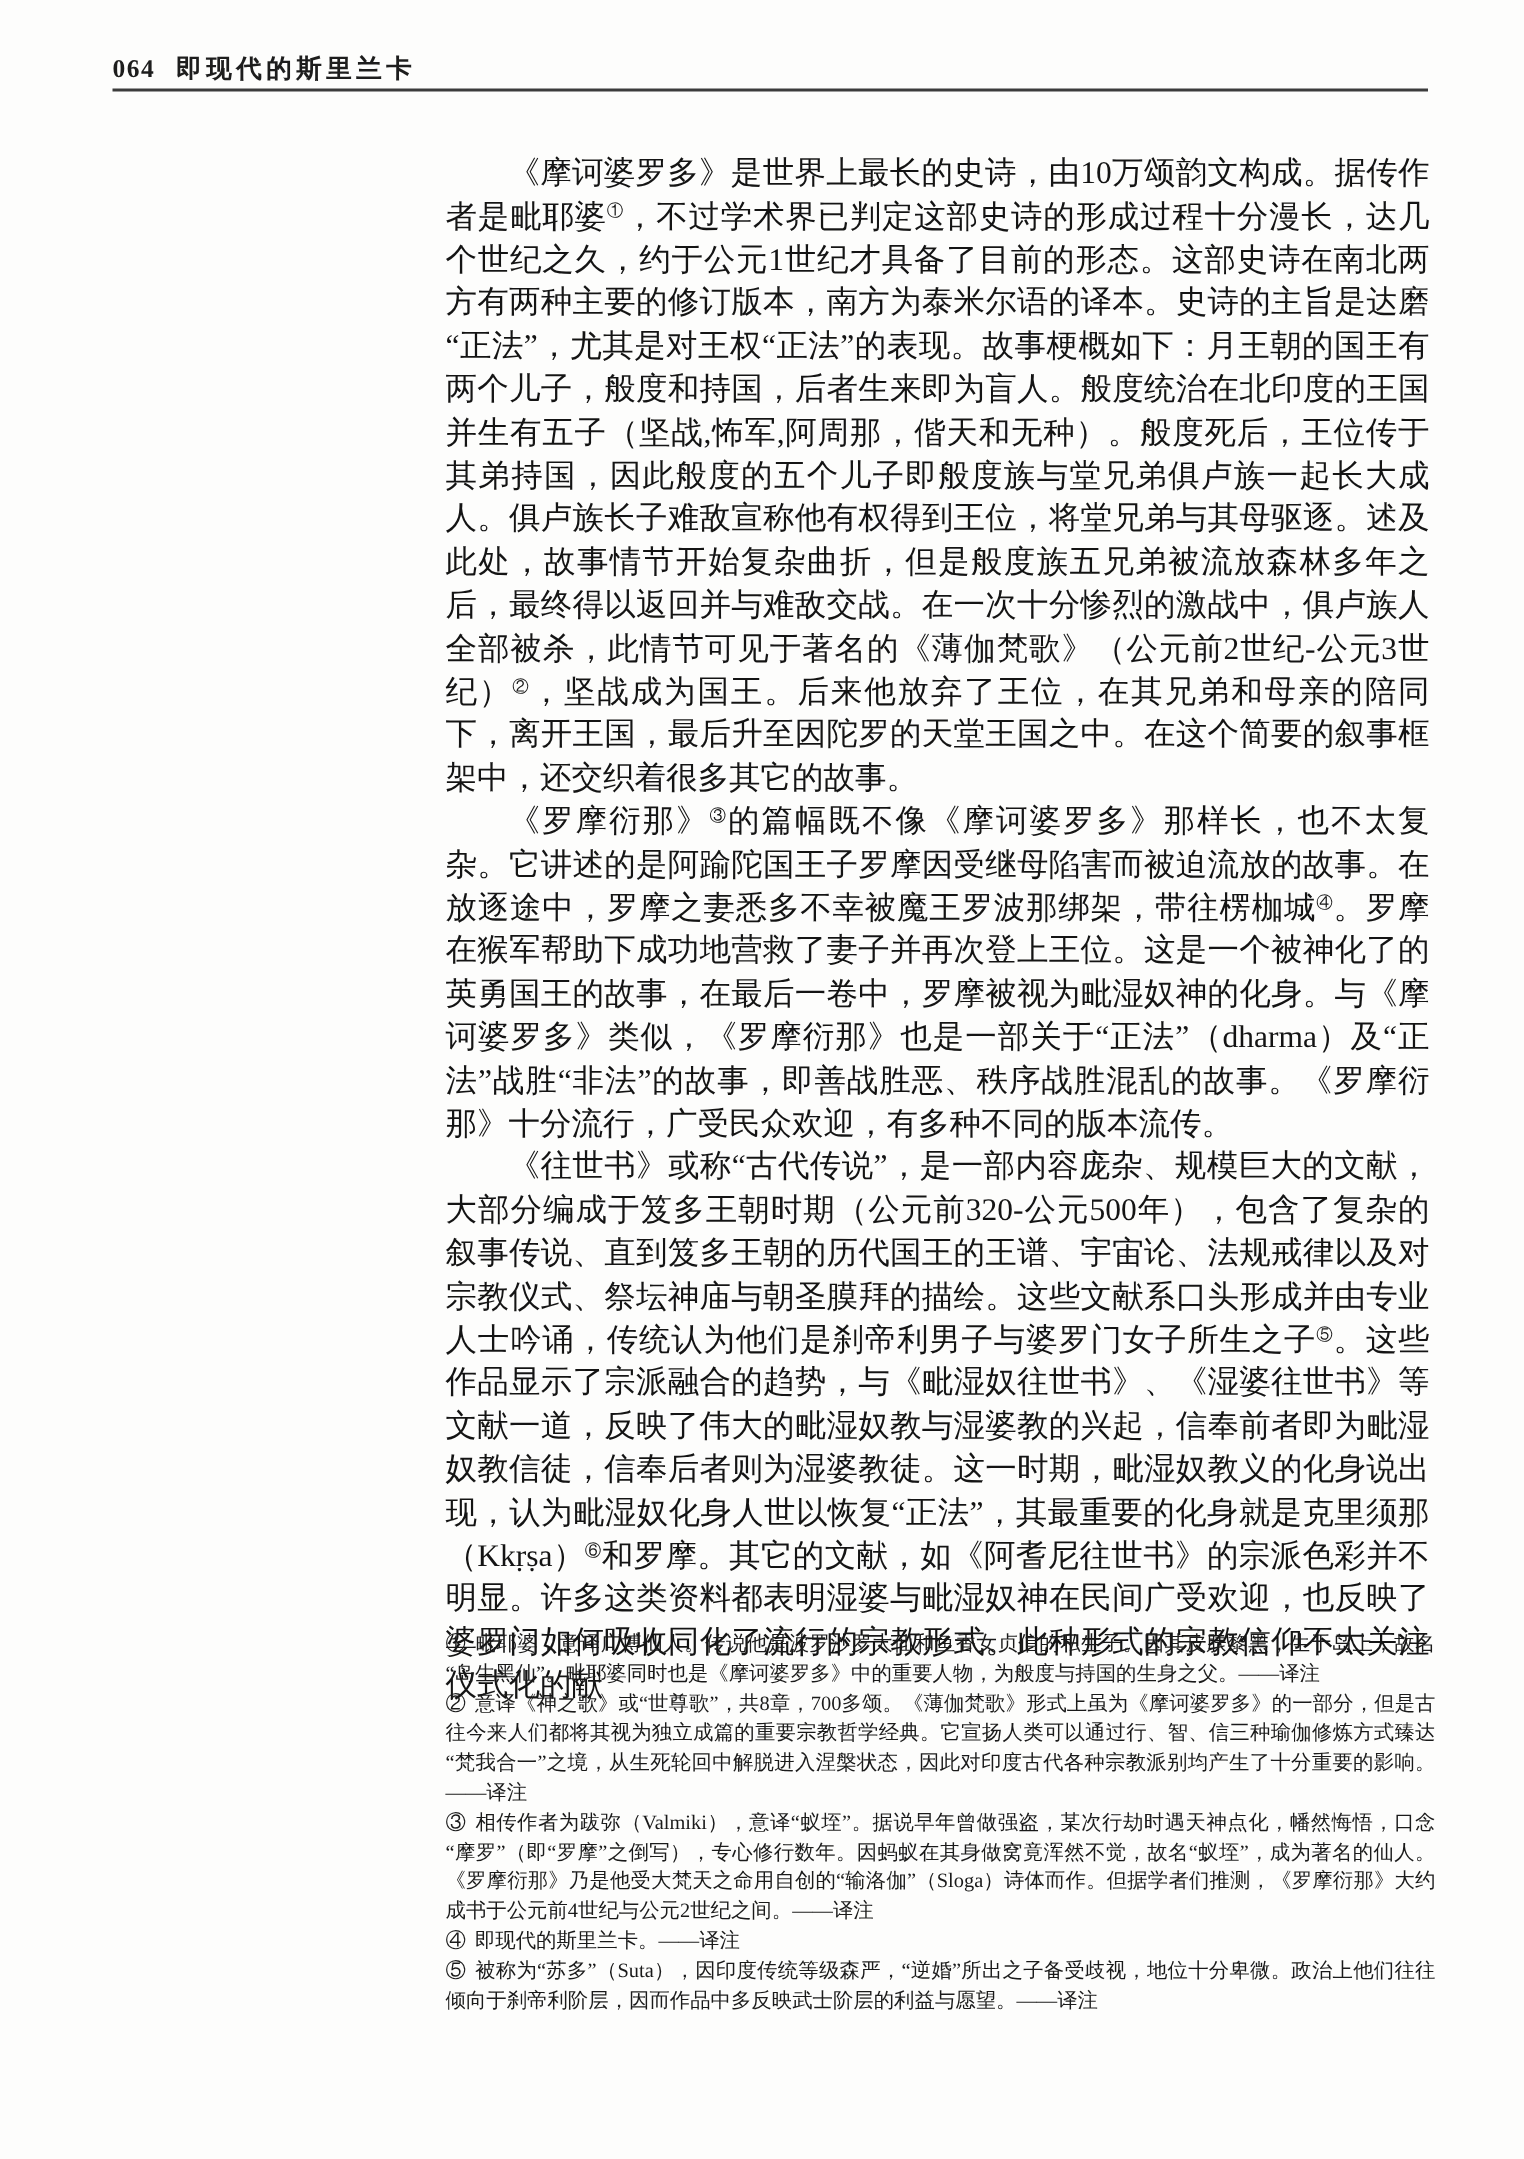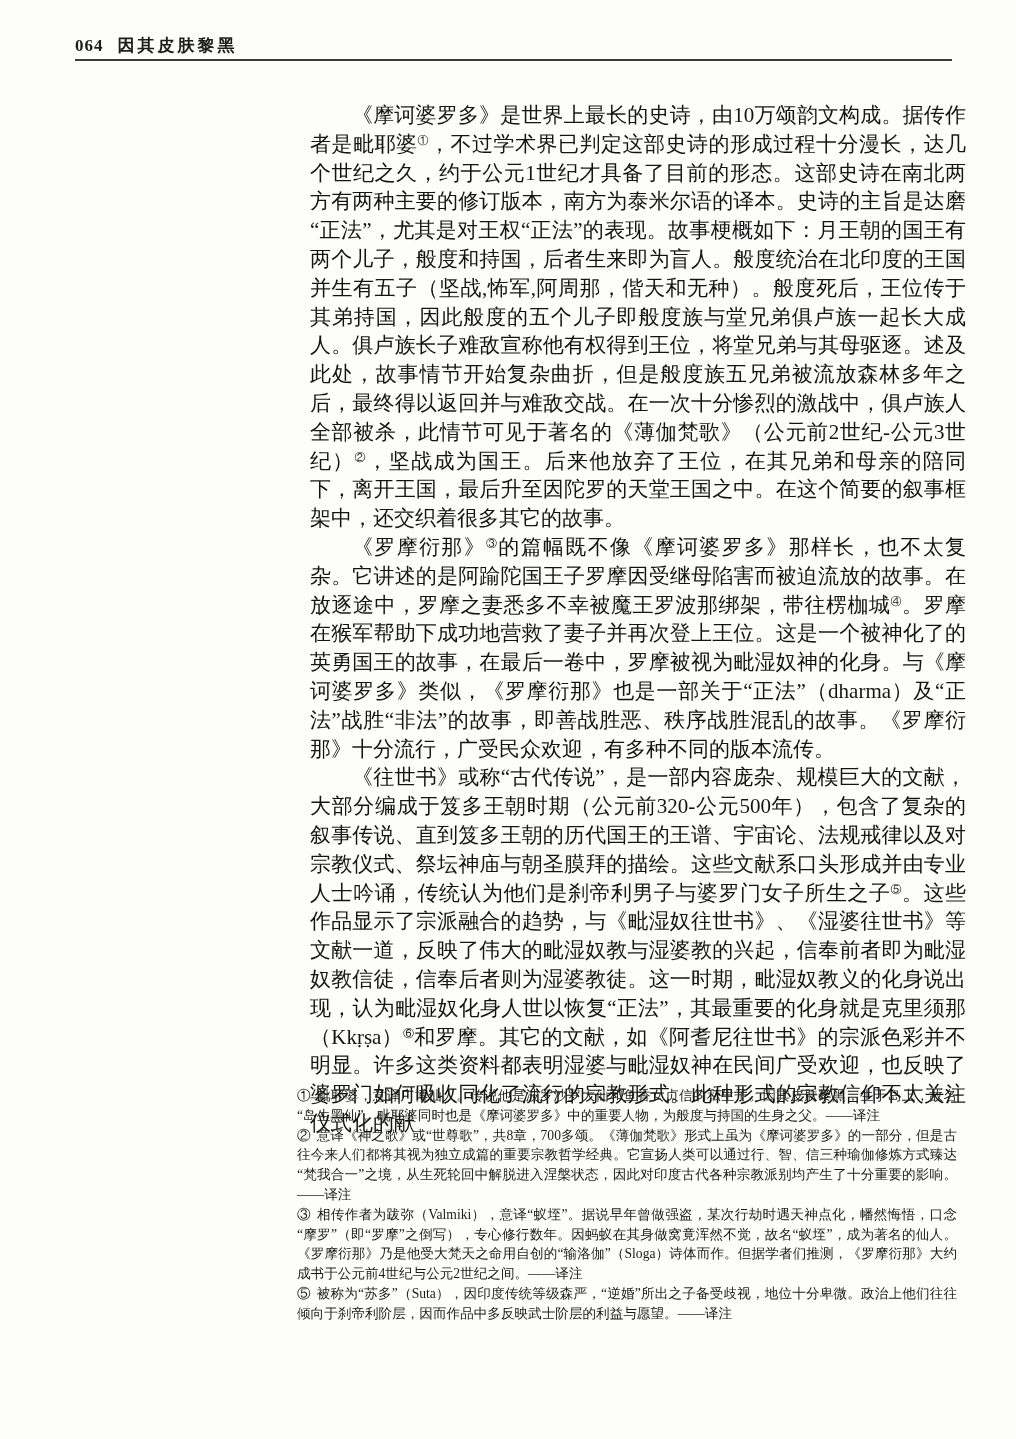--- a/index.html
+++ b/index.html
@@ -35,21 +35,21 @@
   .head-rule {
     position: absolute;
     left: 75px;
     top: 59px;
     width: 877px;
     height: 2px;
     background: #3c3c3c;
   }
   .body-text {
     position: absolute;
-    left: 310px;
+    left: 297px;
     top: 101px;
     width: 656px;
     font-size: 21px;
     line-height: 28.8px;
     text-align: justify;
     color: #141414;
   }
   .body-text p.para {
     margin: 0;
     text-indent: 2em;
@@ -75,31 +75,32 @@
   .footnotes .fn-marker {
     margin-right: 6px;
   }
 </style>
 </head>
 <body>
 
 <div class="page">
 
   <div class="running-head">
-    <span class="page-num">064</span><span class="book-title">因其皮肤黎黑</span>
+    <span class="page-num">064</span><span class="book-title">即现代的斯里兰卡</span>
   </div>
 
   <div class="head-rule"></div>
 
   <div class="body-text">
       <p class="para">《摩诃婆罗多》是世界上最长的史诗，由10万颂韵文构成。据传作者是毗耶婆<sup>①</sup>，不过学术界已判定这部史诗的形成过程十分漫长，达几个世纪之久，约于公元1世纪才具备了目前的形态。这部史诗在南北两方有两种主要的修订版本，南方为泰米尔语的译本。史诗的主旨是达磨“正法”，尤其是对王权“正法”的表现。故事梗概如下：月王朝的国王有两个儿子，般度和持国，后者生来即为盲人。般度统治在北印度的王国并生有五子（坚战,怖军,阿周那，偕天和无种）。般度死后，王位传于其弟持国，因此般度的五个儿子即般度族与堂兄弟俱卢族一起长大成人。俱卢族长子难敌宣称他有权得到王位，将堂兄弟与其母驱逐。述及此处，故事情节开始复杂曲折，但是般度族五兄弟被流放森林多年之后，最终得以返回并与难敌交战。在一次十分惨烈的激战中，俱卢族人全部被杀，此情节可见于著名的《薄伽梵歌》（公元前2世纪-公元3世纪）<sup>②</sup>，坚战成为国王。后来他放弃了王位，在其兄弟和母亲的陪同下，离开王国，最后升至因陀罗的天堂王国之中。在这个简要的叙事框架中，还交织着很多其它的故事。</p>
       <p class="para">《罗摩衍那》<sup>③</sup>的篇幅既不像《摩诃婆罗多》那样长，也不太复杂。它讲述的是阿踰陀国王子罗摩因受继母陷害而被迫流放的故事。在放逐途中，罗摩之妻悉多不幸被魔王罗波那绑架，带往楞枷城<sup>④</sup>。罗摩在猴军帮助下成功地营救了妻子并再次登上王位。这是一个被神化了的英勇国王的故事，在最后一卷中，罗摩被视为毗湿奴神的化身。与《摩诃婆罗多》类似，《罗摩衍那》也是一部关于“正法”（dharma）及“正法”战胜“非法”的故事，即善战胜恶、秩序战胜混乱的故事。《罗摩衍那》十分流行，广受民众欢迎，有多种不同的版本流传。</p>
       <p class="para">《往世书》或称“古代传说”，是一部内容庞杂、规模巨大的文献，大部分编成于笈多王朝时期（公元前320-公元500年），包含了复杂的叙事传说、直到笈多王朝的历代国王的王谱、宇宙论、法规戒律以及对宗教仪式、祭坛神庙与朝圣膜拜的描绘。这些文献系口头形成并由专业人士吟诵，传统认为他们是刹帝利男子与婆罗门女子所生之子<sup>⑤</sup>。这些作品显示了宗派融合的趋势，与《毗湿奴往世书》、《湿婆往世书》等文献一道，反映了伟大的毗湿奴教与湿婆教的兴起，信奉前者即为毗湿奴教信徒，信奉后者则为湿婆教徒。这一时期，毗湿奴教义的化身说出现，认为毗湿奴化身人世以恢复“正法”，其最重要的化身就是克里须那（Kkṛṣa）<sup>⑥</sup>和罗摩。其它的文献，如《阿耆尼往世书》的宗派色彩并不明显。许多这类资料都表明湿婆与毗湿奴神在民间广受欢迎，也反映了婆罗门如何吸收同化了流行的宗教形式。此种形式的宗教信仰不太关注仪式化的献</p>
     </div>
 
   <div class="footnotes">
       <p class="footnote"><span class="fn-marker">①</span>毗耶婆，意译广博仙人。传说他是波罗沙罗大仙和鱼香女贞信的私生子。因其皮肤黎黑，生于岛上，故名“岛生黑仙”。毗耶婆同时也是《摩诃婆罗多》中的重要人物，为般度与持国的生身之父。——译注</p>
       <p class="footnote"><span class="fn-marker">②</span>意译《神之歌》或“世尊歌”，共8章，700多颂。《薄伽梵歌》形式上虽为《摩诃婆罗多》的一部分，但是古往今来人们都将其视为独立成篇的重要宗教哲学经典。它宣扬人类可以通过行、智、信三种瑜伽修炼方式臻达“梵我合一”之境，从生死轮回中解脱进入涅槃状态，因此对印度古代各种宗教派别均产生了十分重要的影响。——译注</p>
       <p class="footnote"><span class="fn-marker">③</span>相传作者为跋弥（Valmiki），意译“蚁垤”。据说早年曾做强盗，某次行劫时遇天神点化，幡然悔悟，口念“摩罗”（即“罗摩”之倒写），专心修行数年。因蚂蚁在其身做窝竟浑然不觉，故名“蚁垤”，成为著名的仙人。《罗摩衍那》乃是他受大梵天之命用自创的“输洛伽”（Sloga）诗体而作。但据学者们推测，《罗摩衍那》大约成书于公元前4世纪与公元2世纪之间。——译注</p>
+      <p class="footnote"><span class="fn-marker">④</span>即现代的斯里兰卡。——译注</p>
       <p class="footnote"><span class="fn-marker">⑤</span>被称为“苏多”（Suta），因印度传统等级森严，“逆婚”所出之子备受歧视，地位十分卑微。政治上他们往往倾向于刹帝利阶层，因而作品中多反映武士阶层的利益与愿望。——译注</p>
     </div>
 
 </div>
 
 </body></html>

